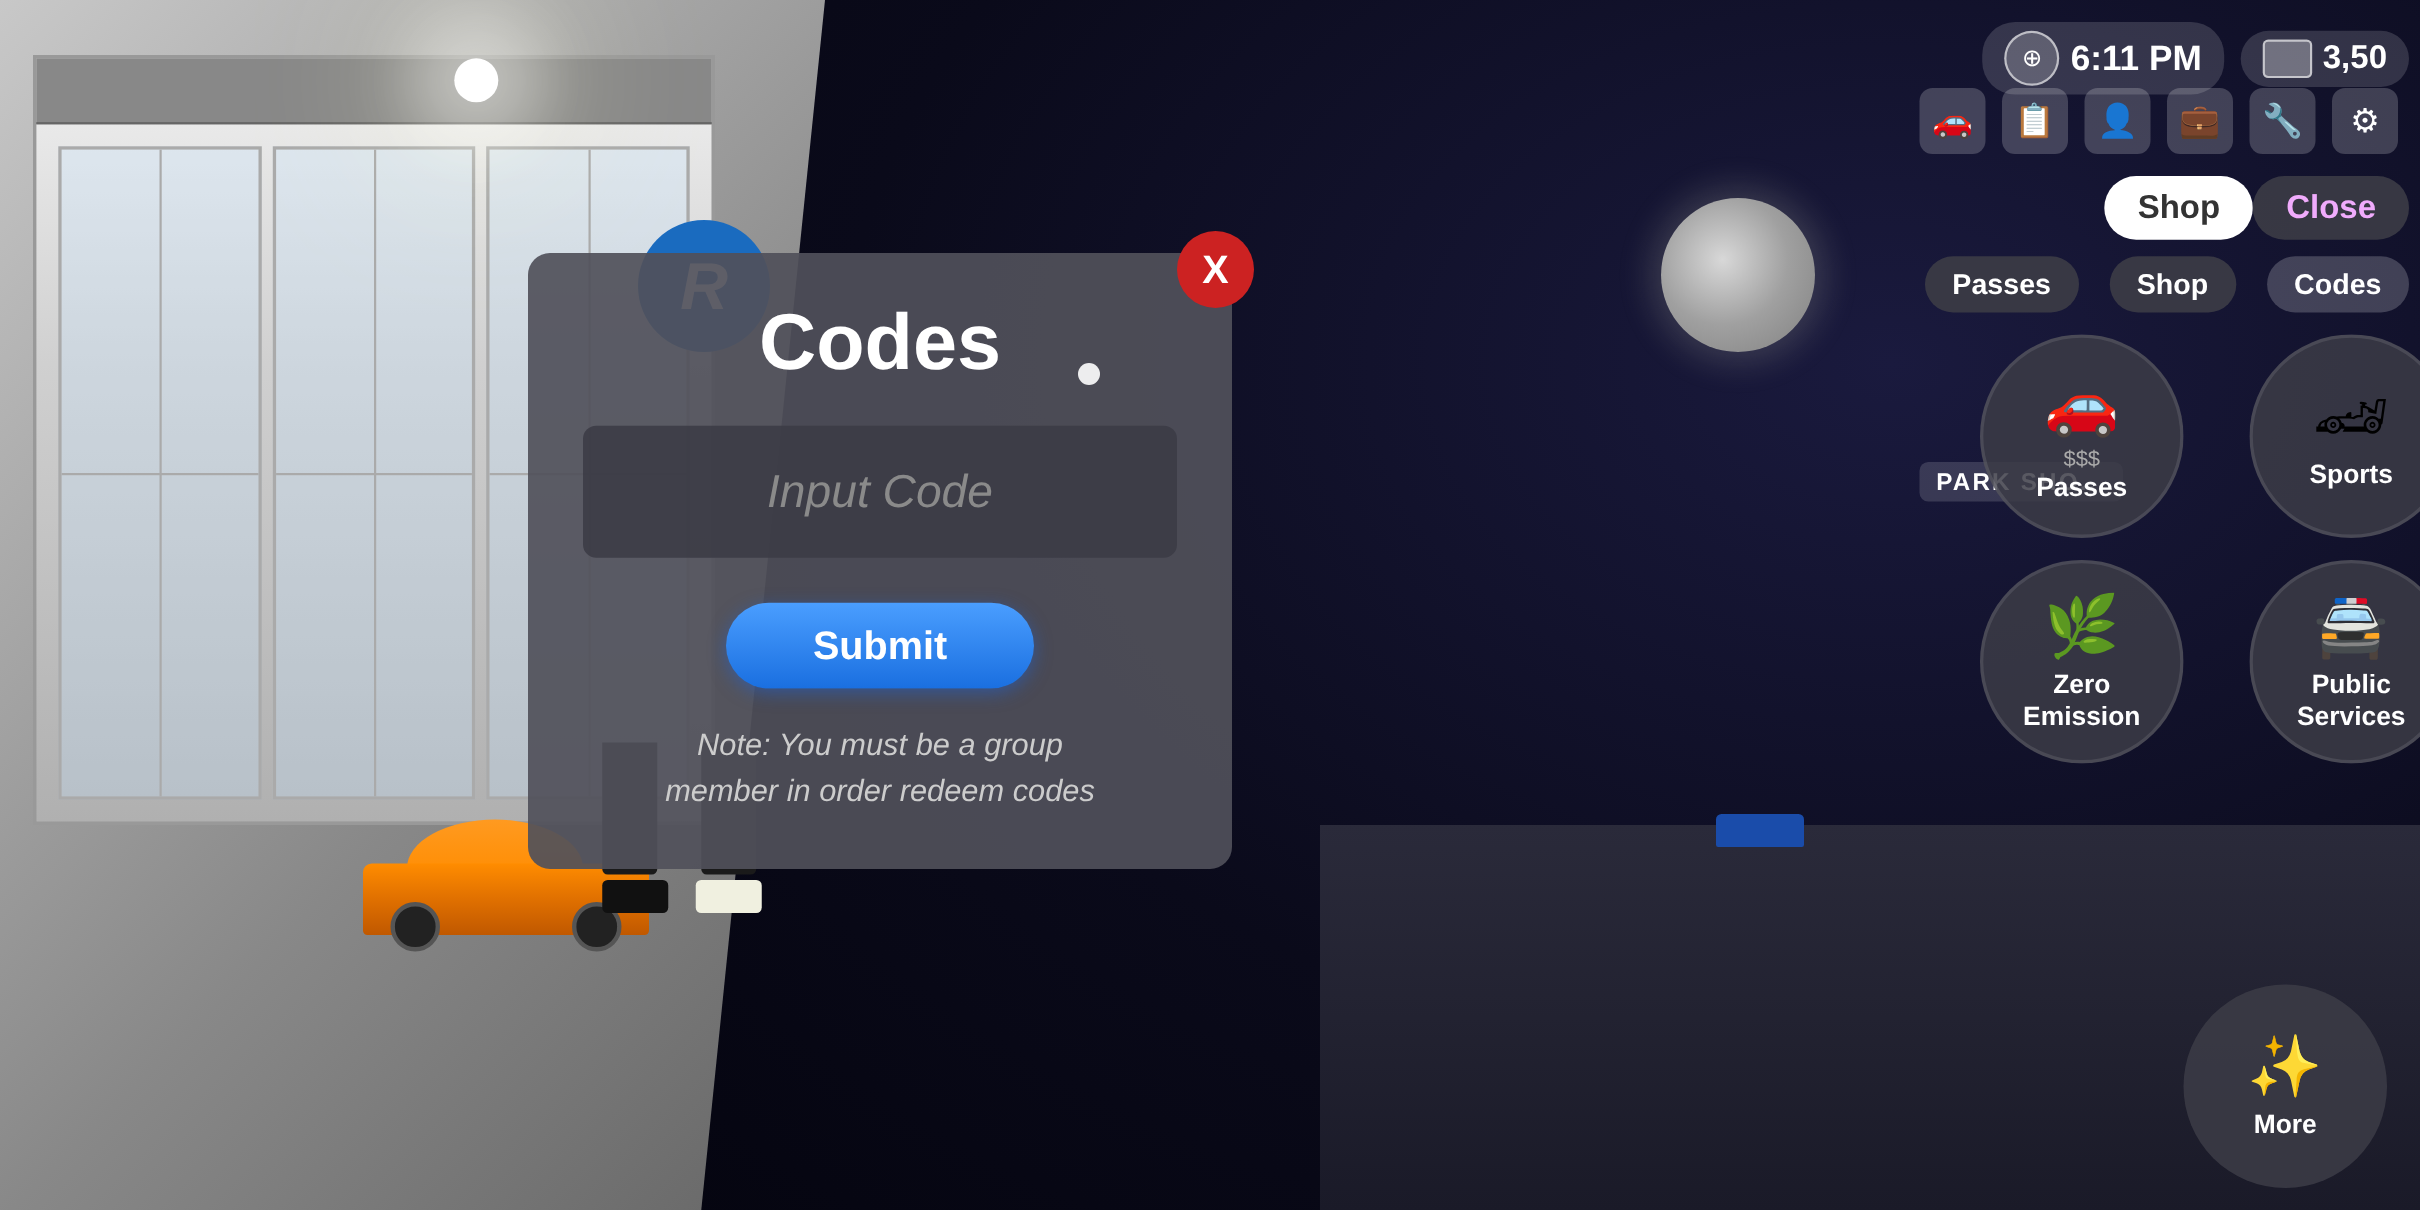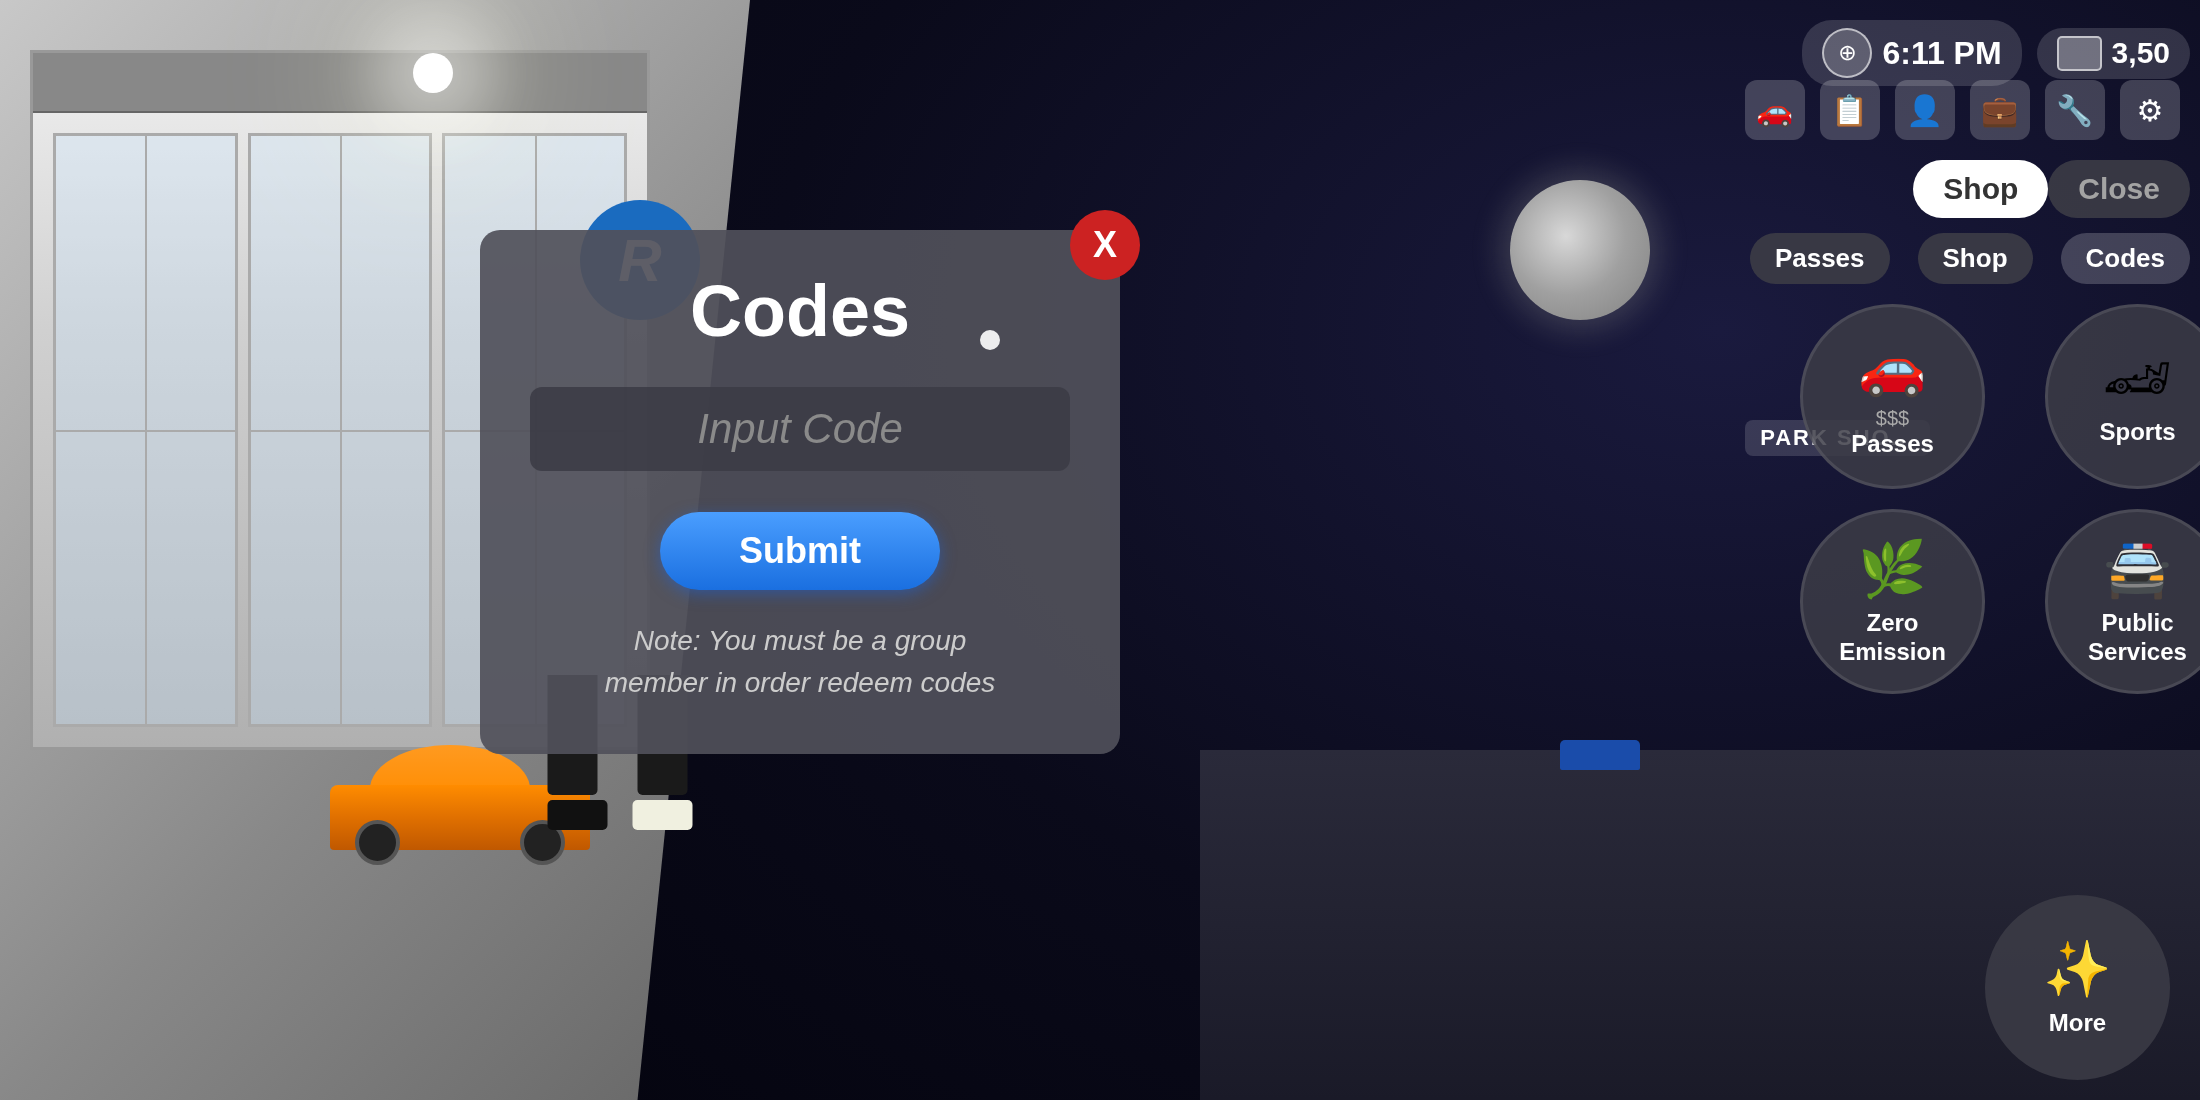--- a/index.html
+++ b/index.html
@@ -261,21 +261,21 @@
       text-align: center;
       font-size: 72px;
       font-weight: 900;
       color: white;
       margin-bottom: 35px;
       font-family: 'Arial Black', Arial, sans-serif;
     }
 
     .code-input {
       width: 100%;
-      padding: 18px 30px;
+      padding: 36px 30px;
       background: rgba(60, 60, 70, 0.9);
       border: none;
       border-radius: 12px;
       font-size: 42px;
       color: #aaa;
       text-align: center;
       margin-bottom: 25px;
       font-style: italic;
       outline: none;
     }
@@ -428,21 +428,21 @@
       display: flex;
       margin-bottom: 15px;
       justify-content: flex-end;
     }
 
     .shop-btn {
       background: rgba(60, 60, 70, 0.9);
       border: none;
       border-radius: 30px;
       padding: 12px 30px;
-      color: #a3a3a3;
+      color: #f0abfc;
       font-size: 30px;
       font-weight: 700;
       cursor: pointer;
       font-family: 'Arial Black', Arial, sans-serif;
     }
 
     .shop-btn.active {
       background: #fff;
       color: #333;
     }

